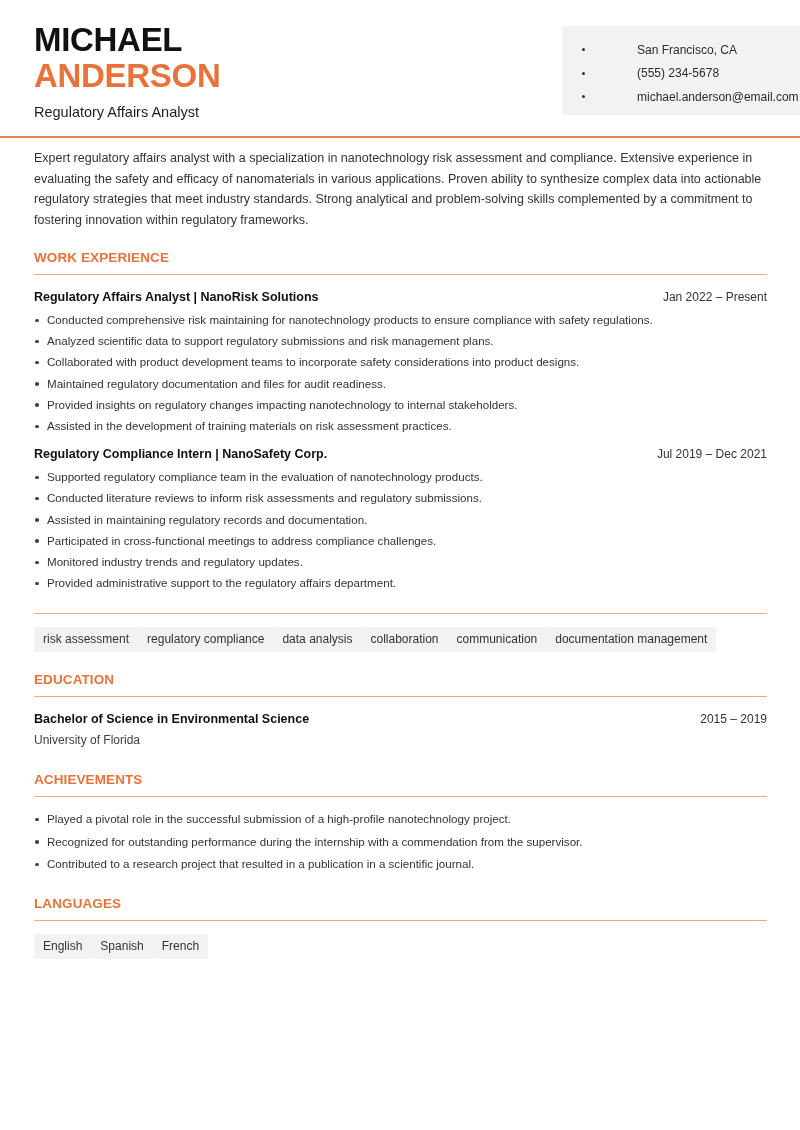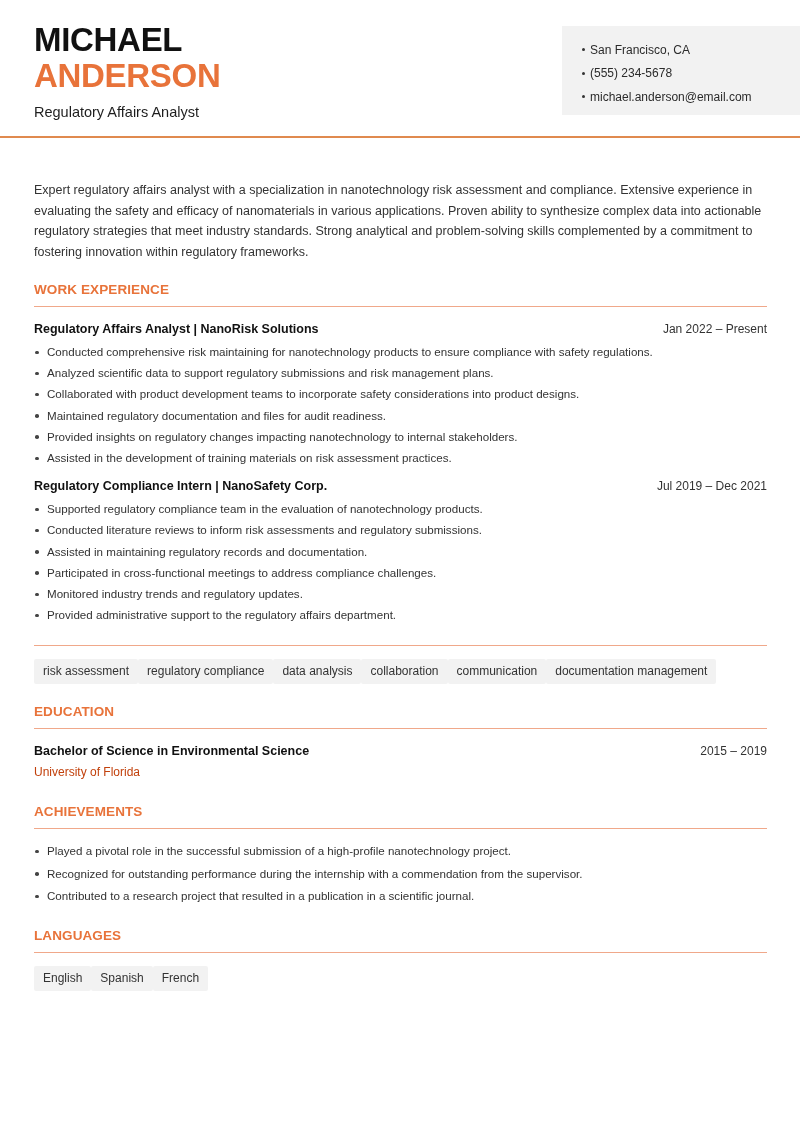--- a/index.html
+++ b/index.html
@@ -30,26 +30,27 @@
     .contact-box {
       position: absolute; left: 562px; top: 26px;
       width: 238px; height: 89px;
       background: #f2f2f2;
       padding: 12px 0 0 20px;
     }
     .contact-item {
       display: flex; align-items: center;
       font-size: 12px; color: #2b2b2b;
       height: 23.5px;
+      gap: 47px;
     }
     .contact-item .dot {
       width: 3px; height: 3px; border-radius: 50%;
       background: #333; margin-right: 5px; flex: none;
     }
-    .content { position: absolute; left: 34px; top: 180px; width: 733px; }
+    .content { position: absolute; left: 34px; top: 148px; width: 733px; }
     .summary {
       font-size: 12.5px; line-height: 20.5px; color: #333333;
     }
     .section-title {
       font-size: 13.5px; font-weight: 700; color: #e8733a;
       letter-spacing: 0.1px;
     }
     .section-rule {
       height: 0; border-top: 1.5px solid #f0a88a;
       margin-top: 9px;
@@ -74,21 +75,21 @@
       background: #f2f2f2; color: #333333;
       font-size: 12px; padding: 0 9px;
       height: 25px; line-height: 25px; border-radius: 2px;
     }
     .edu-head {
       display: flex; justify-content: space-between; align-items: flex-end;
       font-size: 12.5px;
     }
     .edu-degree { font-weight: 700; color: #111111; }
     .edu-dates { font-size: 12px; color: #333; }
-    .edu-school { font-size: 12px; color: #c2410c; margin-top: 7px; }
+    .edu-school { font-size: 12px; color: #404040; margin-top: 7px; }
   </style>
 </head>
 <body>
 
 <div class="header">
   <div class="name-block">
     <div class="first-name">MICHAEL</div>
     <div class="last-name">ANDERSON</div>
     <div class="job-title">Regulatory Affairs Analyst</div>
   </div>

